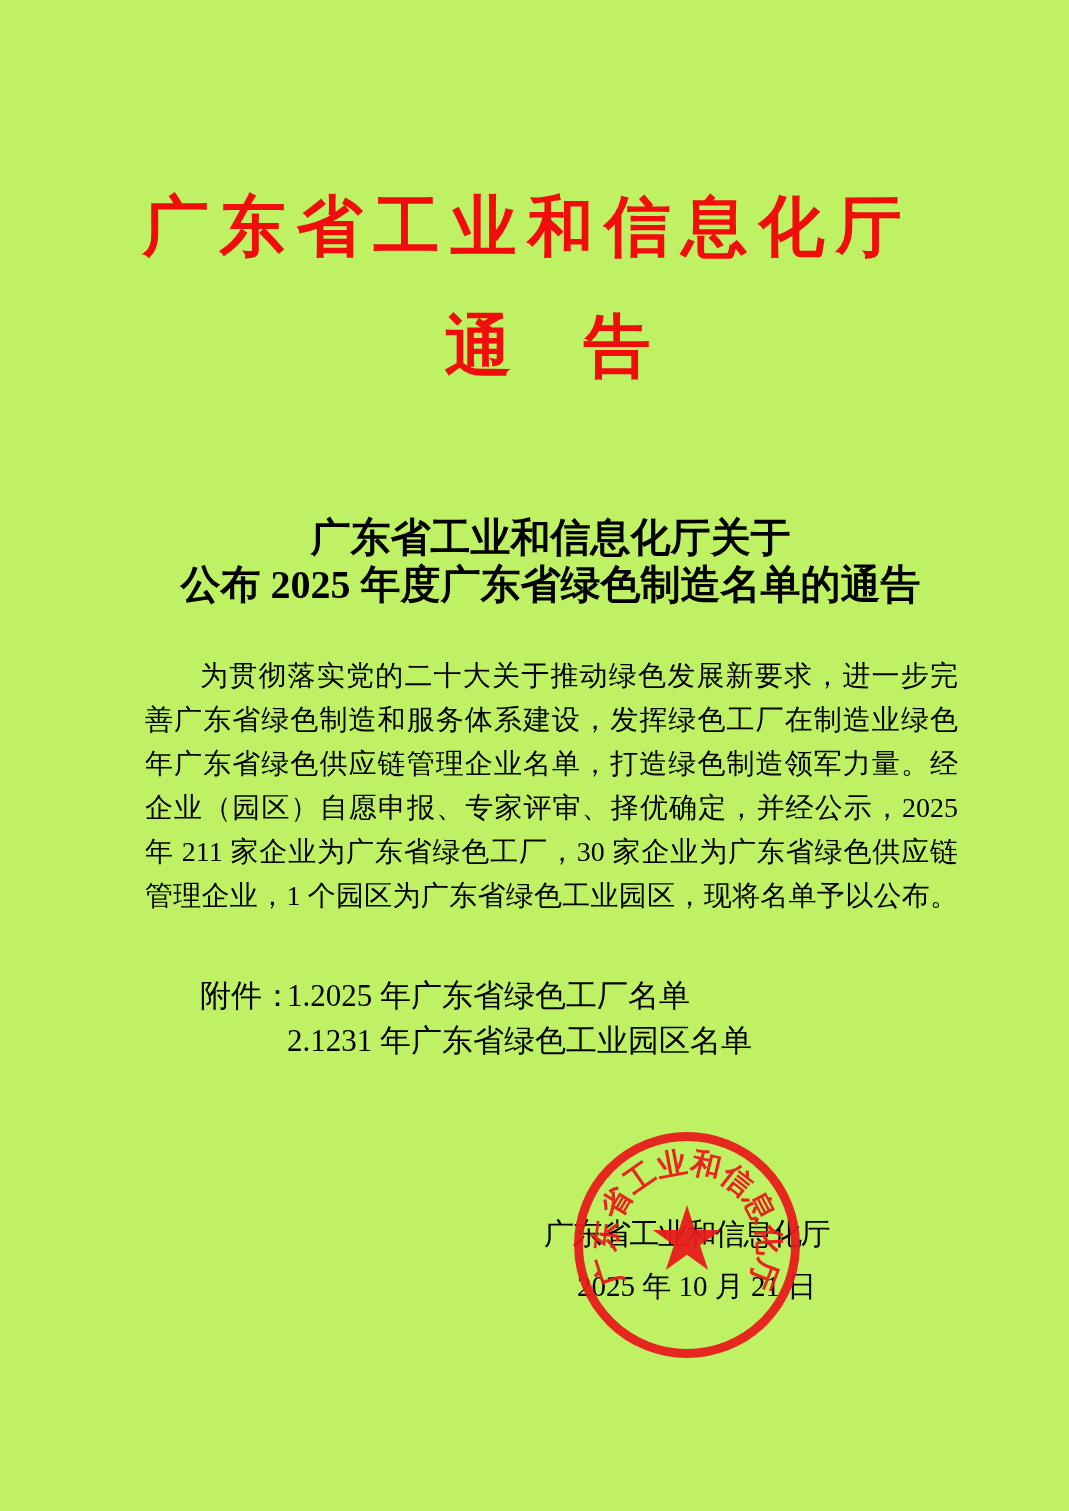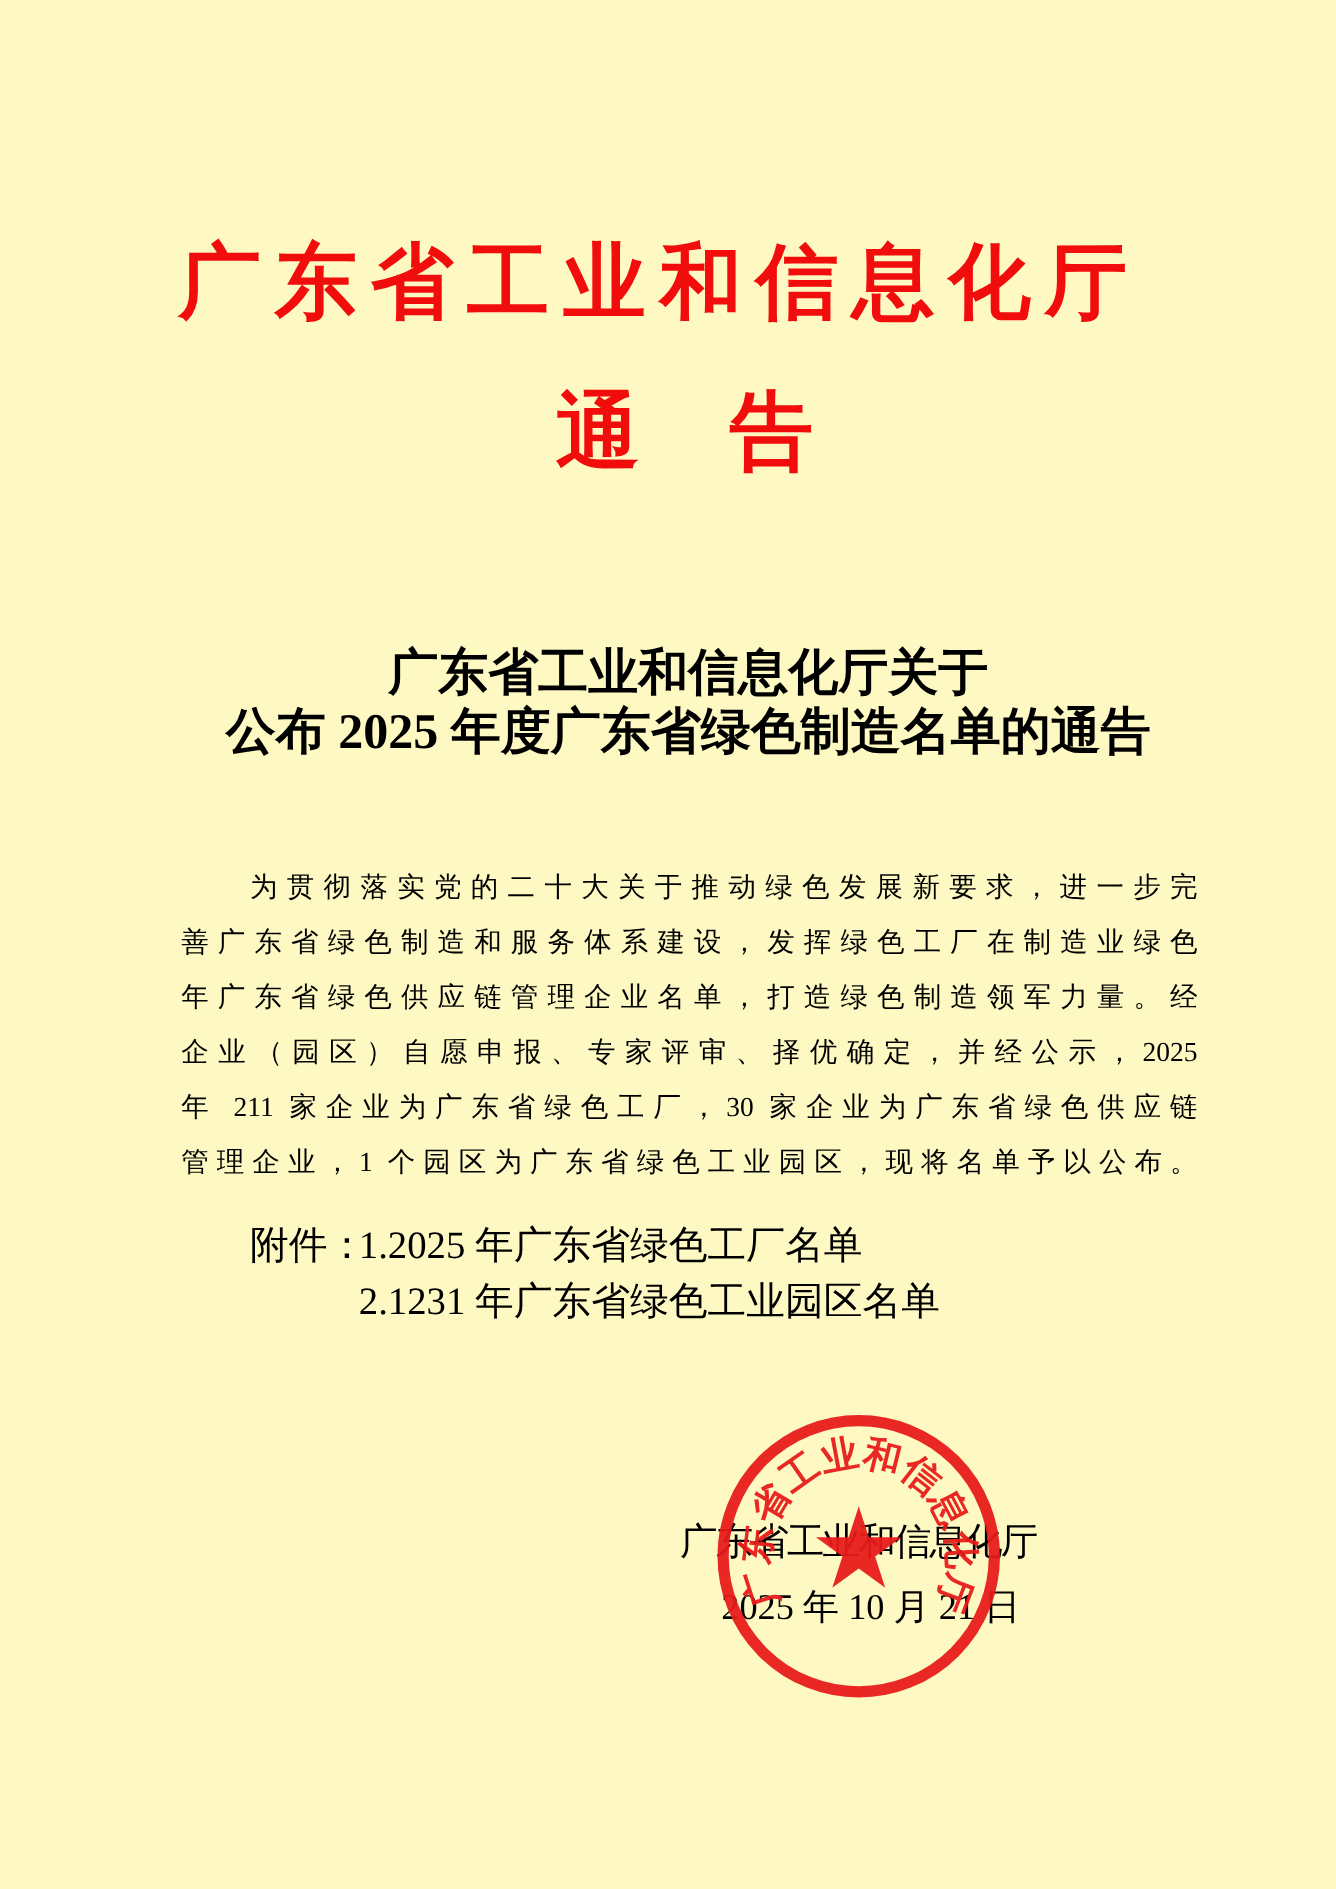--- a/index.html
+++ b/index.html
@@ -1,19 +1,19 @@
 <!DOCTYPE html>
 <html><head>
 <meta charset="utf-8">
 <style>
   html,body { margin:0; padding:0; background:#ffffff; }
   .page {
     position:relative;
     width:1069px; height:1511px;
-    background:#fef9c3;
+    background:#bef264;
     overflow:hidden;
     font-family:"Liberation Serif","DejaVu Serif",serif;
     color:#000000;
   }
 
   
   .masthead-line1 {
     position:absolute; top:194px; left:-7px; width:1069px;
     text-align:center;
     font-size:66px; font-weight:bold;
@@ -36,22 +36,22 @@
   .doc-title {
     position:absolute; top:514px; left:16px; width:1069px;
     text-align:center;
     font-size:40px; font-weight:bold;
     line-height:47px;
     white-space:nowrap;
   }
 
   
   .body-par {
-    position:absolute; top:688px; left:145px; width:813px;
-    font-size:22px;
+    position:absolute; top:654px; left:145px; width:813px;
+    font-size:28px;
   }
   .body-line {
     height:44px; line-height:44px;
     text-align:justify; text-align-last:justify;
     white-space:nowrap;
   }
   .body-line.indent { padding-left:55px; }
 
   
   .attachments {

